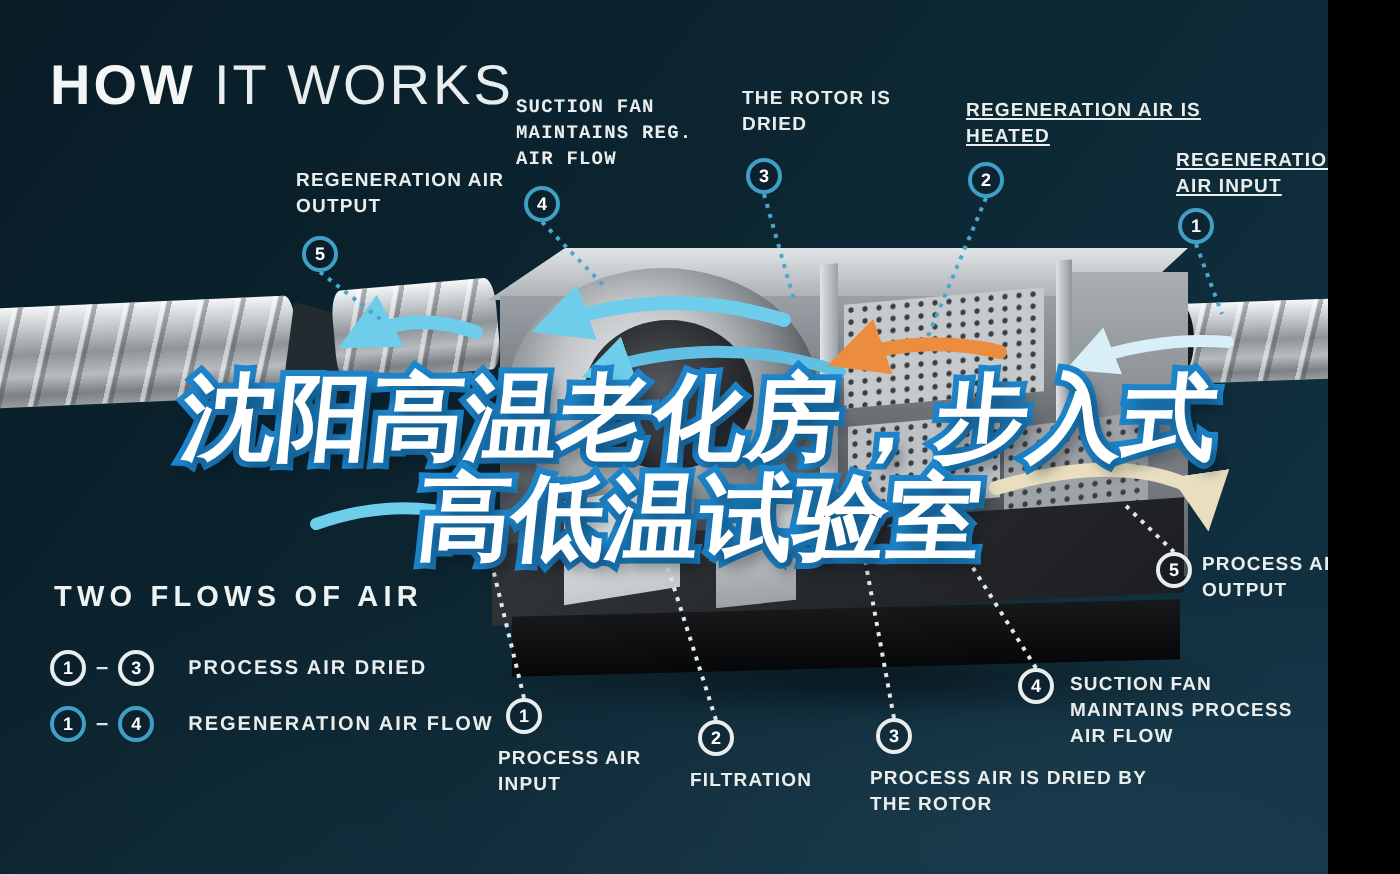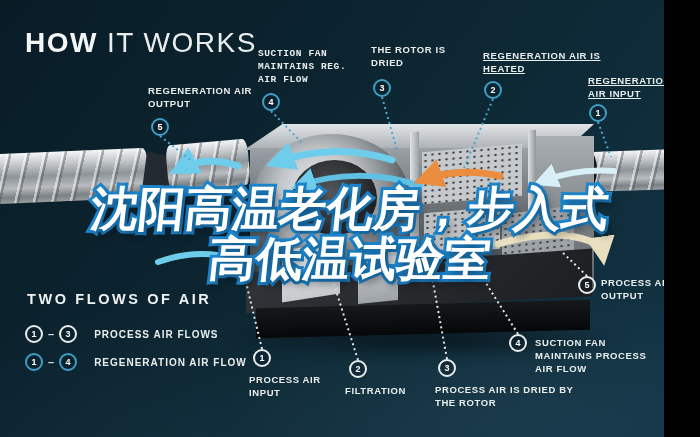--- a/index.html
+++ b/index.html
@@ -150,21 +150,21 @@
   <div class="abs lbl" style="left:535px;top:336px;width:120px;z-index:6;">SUCTION FAN MAINTAINS PROCESS AIR FLOW</div>
 
   <div class="abs circ" style="left:578px;top:276px;z-index:6;">5</div>
   <div class="abs lbl" style="left:601px;top:276px;width:90px;z-index:6;">PROCESS AIR OUTPUT</div>
 
   <div class="abs legend-title">TWO FLOWS OF AIR</div>
   <div class="abs" style="left:25px;top:325px;display:flex;align-items:center;gap:5px;z-index:6;">
     <span class="circ">1</span>
     <span class="leg-dash">–</span>
     <span class="circ">3</span>
-    <span class="leg-lbl" style="margin-left:12px;">PROCESS AIR FLOWS</span>
+    <span class="leg-lbl" style="margin-left:12px;">PROCESS AIR DRIED</span>
   </div>
   <div class="abs" style="left:25px;top:353px;display:flex;align-items:center;gap:5px;z-index:6;">
     <span class="circ teal">1</span>
     <span class="leg-dash">–</span>
     <span class="circ teal">4</span>
     <span class="leg-lbl" style="margin-left:12px;">REGENERATION AIR FLOW</span>
   </div>
 
   <div class="abs cn cn1">沈阳高温老化房，步入式</div>
   <div class="abs cn cn2">高低温试验室</div>

